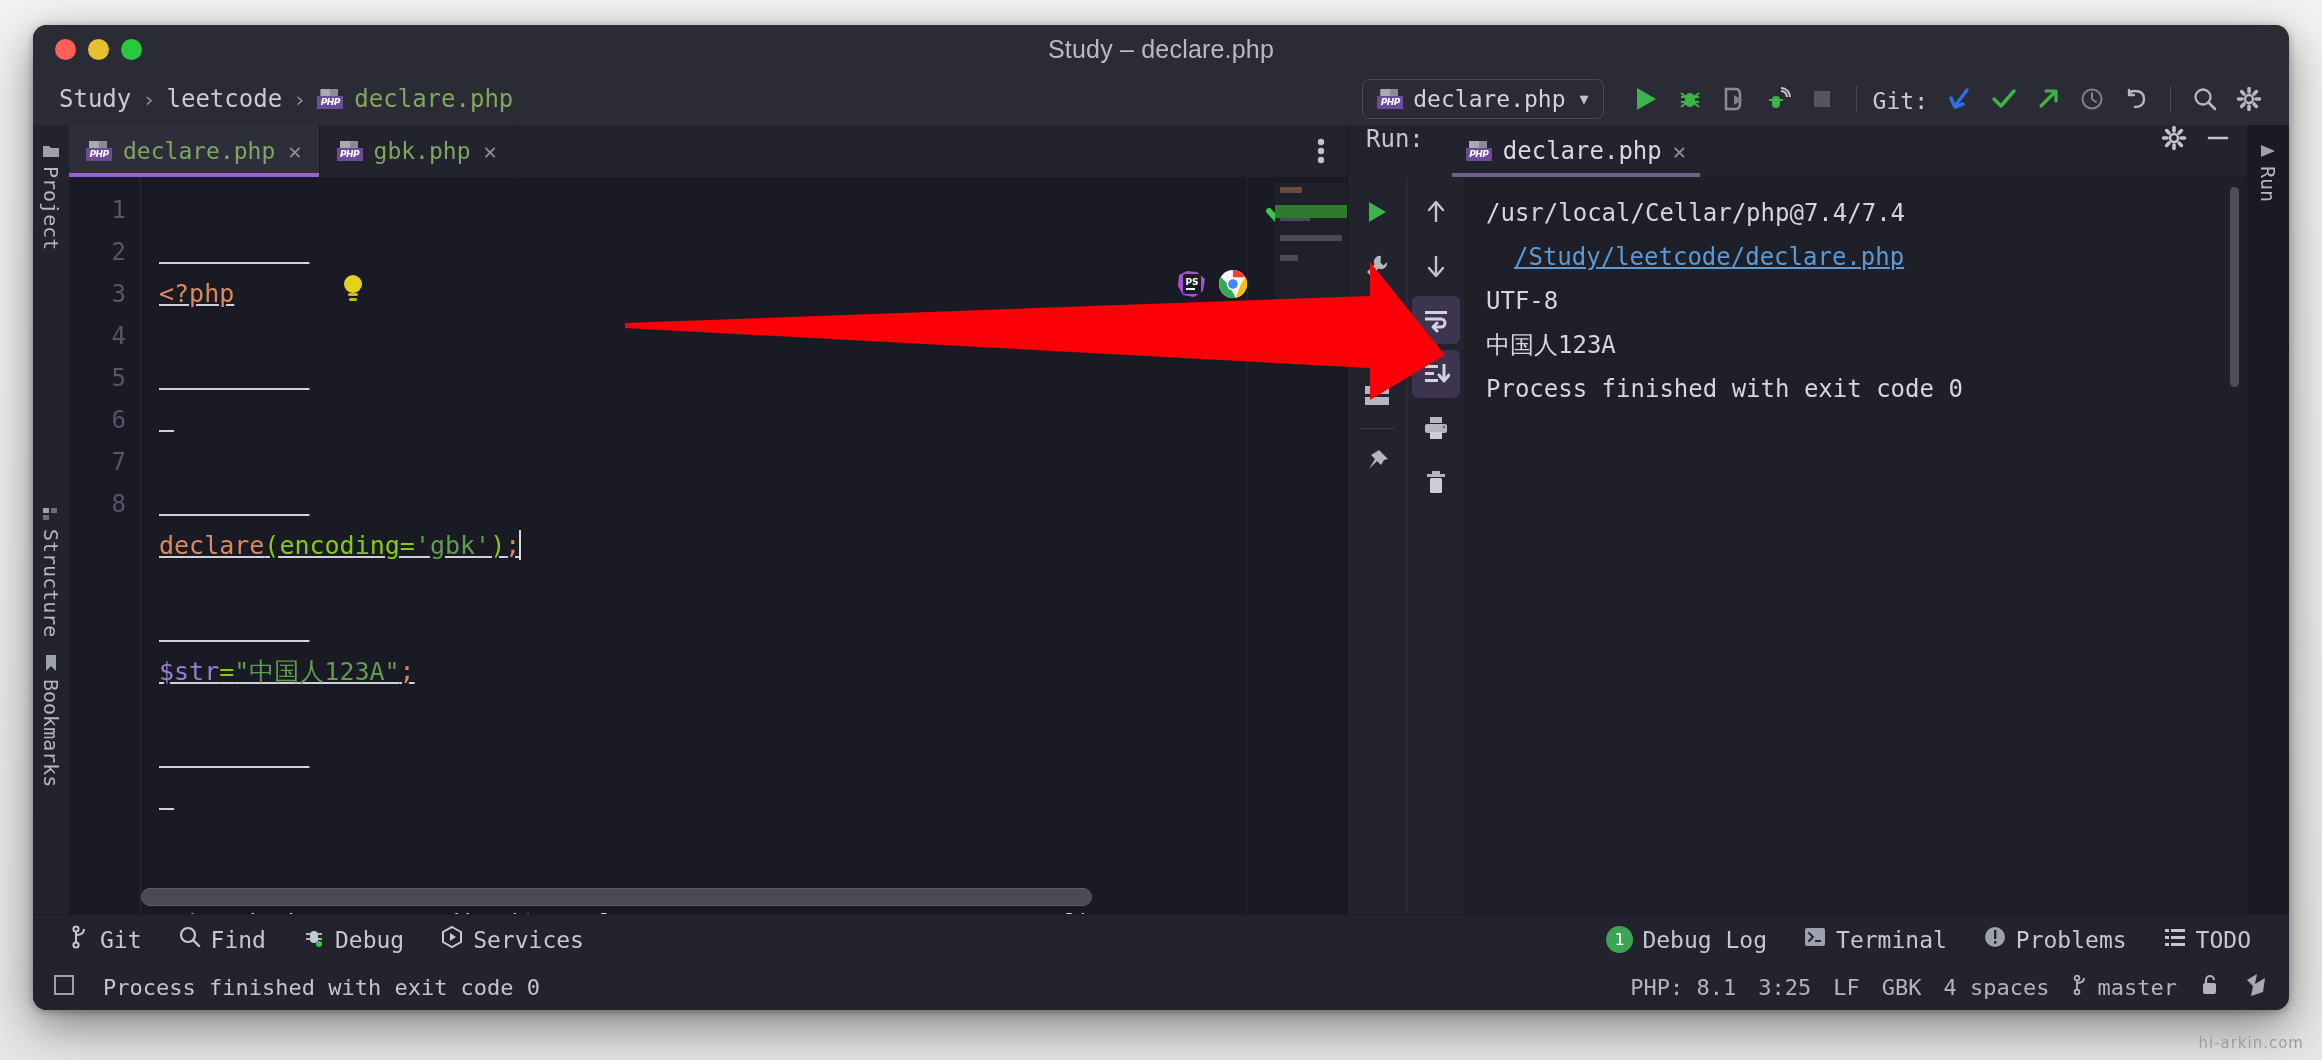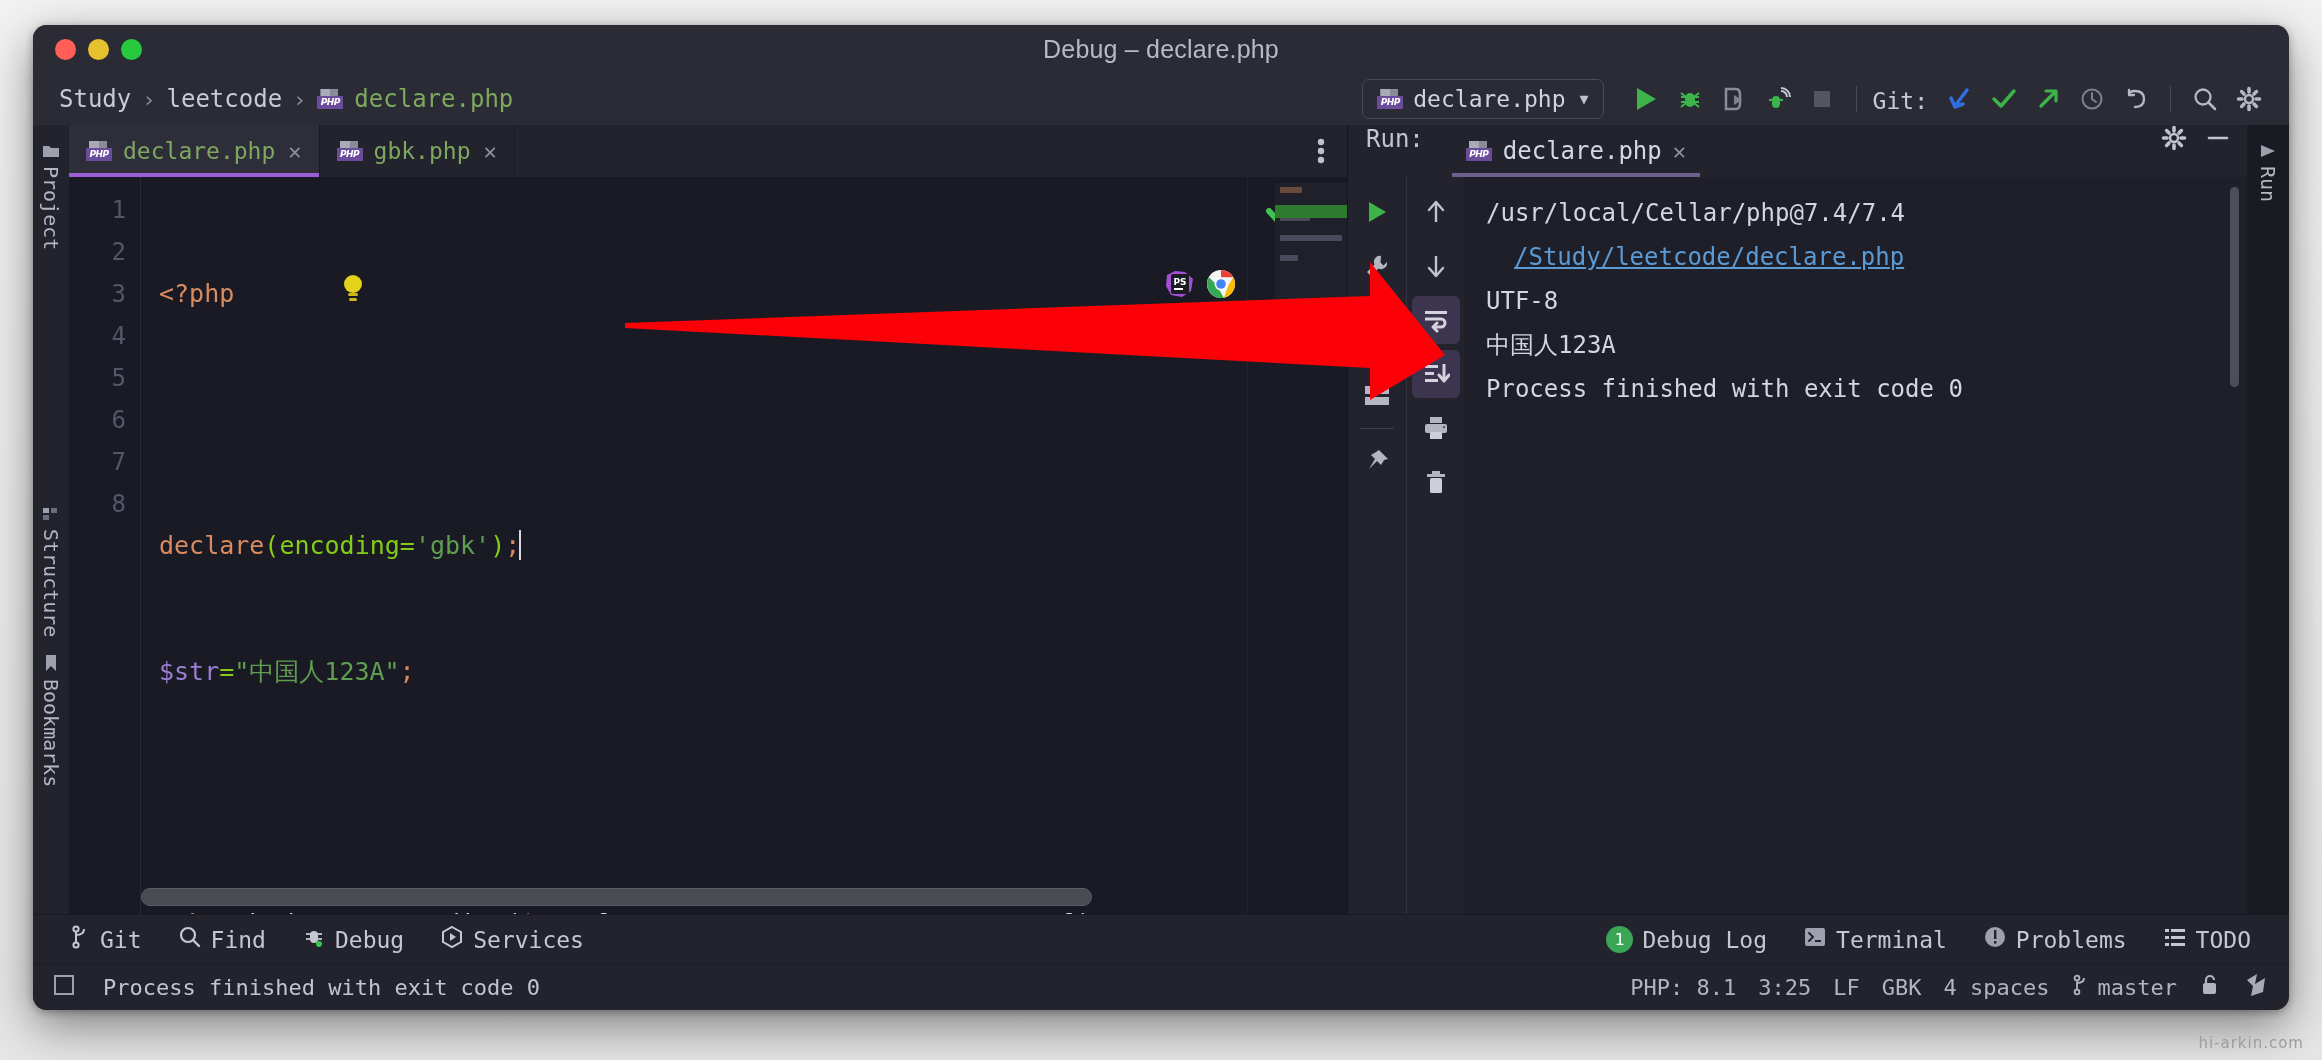--- a/index.html
+++ b/index.html
@@ -138,20 +138,21 @@
     color:#55566a; font-size:24px; line-height:42px;
     font-family:"DejaVu Sans Mono", monospace;
     border-right:1px solid #2a2a36;
     position:relative;
   }
   #code {
     flex:1; padding: 12px 0 0 18px; min-width:0; position:relative;
     font-size:25px; line-height:42px; color:#cfd0dc;
     font-family:"DejaVu Sans Mono", monospace; white-space:pre;
     overflow:hidden;
+    text-decoration:underline;
   }
   .k-tag { color:#d98a5e; }      
   .k-fn  { color:#d98a5e; }      
   .k-plain { color:#d5d6e2; }
   .k-str { color:#5f9e4f; }
   .k-var { color:#9a7fd4; }
   .k-punct { color:#84cc16; }
   .k-semi { color:#d98a5e; }
   .k-const { color:#9a7fd4; font-style:italic; }
   .k-comma { color:#d98a5e; }
@@ -160,21 +161,21 @@
     display:inline-block; width:2px; height:30px; background:#d8d8e2;
     vertical-align:-6px; margin-left:-1px;
   }
   #bulb {
     position:absolute; left:18px; top:54px;
     width:26px; height:30px;
   }
 
   
   #browser-icons {
-    position:absolute; right: 140px; top: 50px;
+    position:absolute; right: 128px; top: 50px;
     display:flex; gap:11px; align-items:center;
   }
   .bicon { width:30px; height:30px; border-radius:6px; }
 
   
   #right-gutter {
     width: 100px; flex:0 0 100px; background:#1a1a24; position:relative;
     border-left:1px solid #24242f;
   }
   #insp-check { position:absolute; left:18px; top:16px; }
@@ -288,21 +289,21 @@
 <body>
 
 <div id="window">
 
   <div id="titlebar">
     <div class="traffic">
       <div class="tl red"></div>
       <div class="tl yellow"></div>
       <div class="tl green"></div>
     </div>
-    <div id="window-title">Debug – declare.php</div>
+    <div id="window-title">Study – declare.php</div>
   </div>
 
   <div id="toolbar">
     <div id="breadcrumb">
       <span class="crumb">Study</span>
       <span class="sep">›</span>
       <span class="crumb">leetcode</span>
       <span class="sep">›</span>
       <span class="php-icon">
           <i class="pg"></i>

